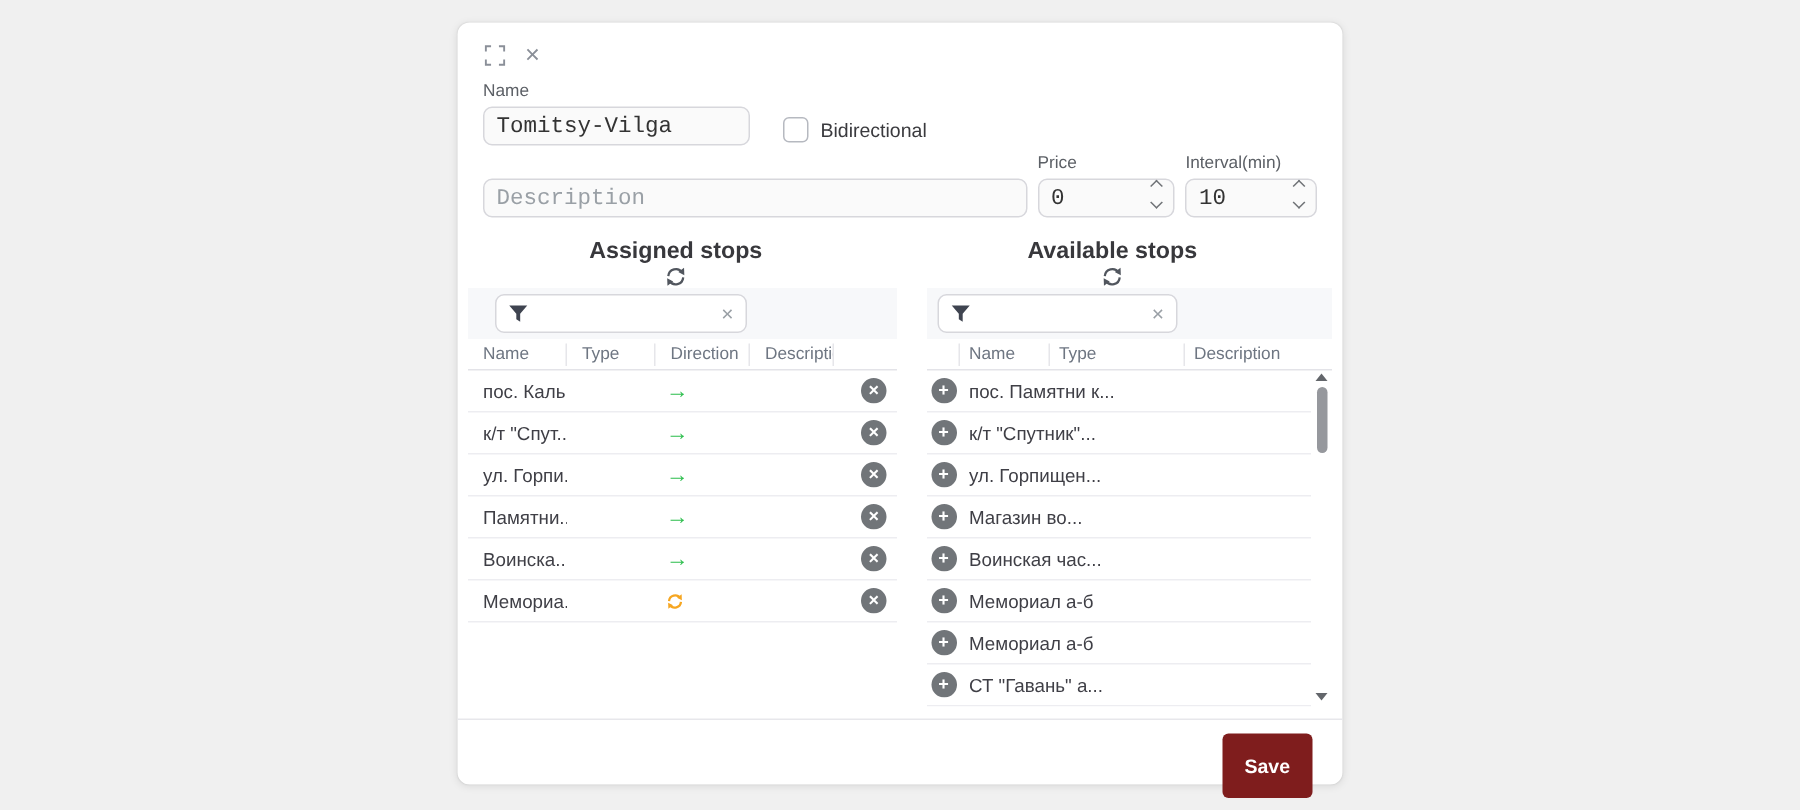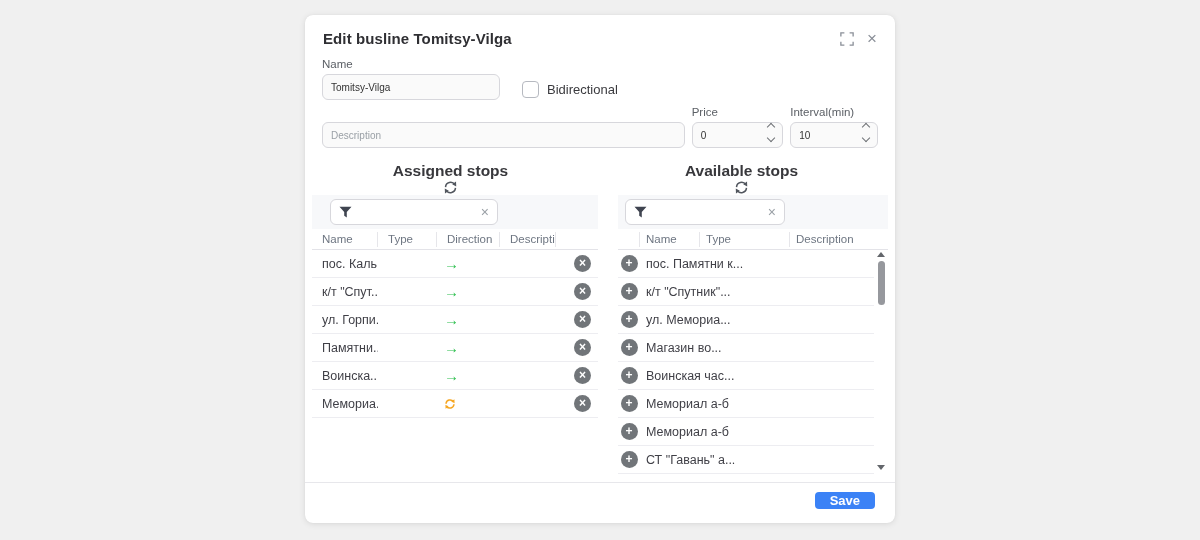--- a/index.html
+++ b/index.html
@@ -22,21 +22,21 @@
   .hdr-icons { display:flex; align-items:center; gap:13px; }
   .icon-btn { background:none; border:none; cursor:pointer; color:#8a8f98; display:flex; align-items:center; padding:0; }
   .close-glyph { font-size:17px; line-height:14px; color:#8a8f98; }
   
   .m-form { padding:0 17px; }
   .row-a { display:flex; gap:10px; margin-top:11px; }
   .fld { display:flex; flex-direction:column; }
   .fld label, .lbl { font-size:11.5px; color:#5c6066; margin-bottom:4px; }
   .inp {
     height:26px; border:1px solid #d7d7dc; border-radius:6px; background:#fafafa;
-    padding:0 8px; font-size:10px; color:#333; font-family:Liberation Sans, sans-serif; width:100%;
+    padding:0 8px; font-size:15px; color:#333; font-family:Liberation Mono, monospace; width:100%;
   }
   .inp::placeholder { color:#9aa0a6; }
   .w-name { width:178px; } .w-line { width:180px; }
   .cb-group { display:flex; align-items:center; gap:8px; margin-left:12px; margin-top:20px; }
   .cb { width:17px; height:17px; border:1px solid #b6b9c0; border-radius:4px; background:#fff; display:inline-block; cursor:pointer; }
   .cb-label { font-size:13px; color:#3a3a3e; }
   .row-b { display:flex; gap:7px; margin-top:6px; align-items:flex-end; }
   .w-desc { width:368px; }
   .num-wrap { position:relative; }
   .num-wrap .inp { padding-right:24px; }
@@ -84,30 +84,29 @@
   .circle-btn span { font-size:12px; font-weight:bold; line-height:1; margin-top:-1px; }
   .bidir-icon { color:#f6a621; display:flex; }
   
   .sbar { position:absolute; top:2px; right:2px; width:10px; height:218px; }
   .s-up, .s-down { width:0; height:0; border-left:4px solid transparent; border-right:4px solid transparent; margin:0 auto; cursor:pointer; }
   .s-up { border-bottom:5px solid #63666b; }
   .s-down { border-top:5px solid #63666b; position:absolute; bottom:0; left:1px; }
   .s-thumb { width:7px; height:44px; background:#96989d; border-radius:4px; margin:4px auto 0; cursor:grab; }
   
   .m-footer { margin-top:8px; border-top:1px solid #e7e7eb; padding:9px 20px 0; display:flex; justify-content:flex-end; }
-  .save-btn { background:#3b82f6; color:#fff; border:none; border-radius:4px; height:17px; padding:0 15px;
+  .save-btn { background:#7f1d1d; color:#fff; border:none; border-radius:4px; height:43px; padding:0 15px;
     font-size:13px; font-weight:bold; font-family:"Liberation Sans",sans-serif; cursor:pointer; }
 </style>
 </head>
 <body>
 
 <div class="modal">
 
   <div class="m-header">
-    <div class="m-title">Edit busline Tomitsy-Vilga</div>
     <div class="hdr-icons">
       <button class="icon-btn">
         <svg width="14" height="14" viewBox="0 0 16 16" fill="none" stroke="currentColor" stroke-width="1.5">
           <path d="M1 5V1h4 M11 1h4v4 M15 11v4h-4 M5 15H1v-4"></path>
         </svg>
       </button>
       <button class="icon-btn">
         <span class="close-glyph">×</span>
       </button>
     </div>
@@ -314,21 +313,21 @@
             </div>
           <div class="cell name">к/т "Спутник"...</div>
           <div class="cell"></div>
         </div>
         <div class="trow grid-r">
           <div class="cell addc">
               <button class="circle-btn">
                 <span>+</span>
               </button>
             </div>
-          <div class="cell name">ул. Мемориа...</div>
+          <div class="cell name">ул. Горпищен...</div>
           <div class="cell"></div>
         </div>
         <div class="trow grid-r">
           <div class="cell addc">
               <button class="circle-btn">
                 <span>+</span>
               </button>
             </div>
           <div class="cell name">Магазин во...</div>
           <div class="cell"></div>

